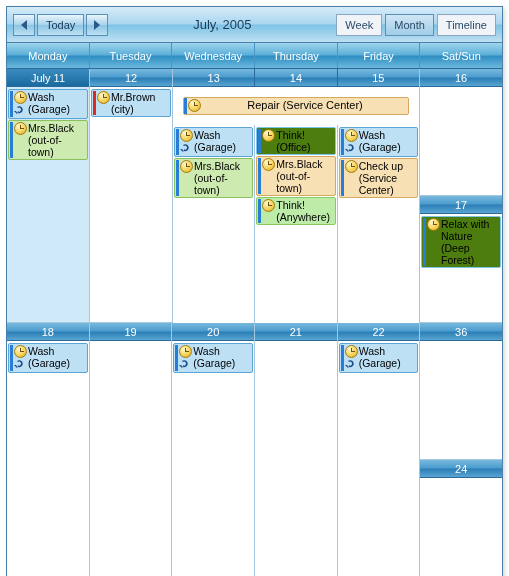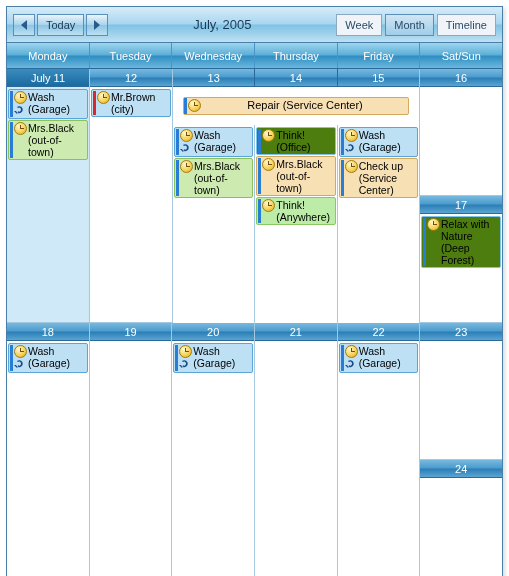--- a/index.html
+++ b/index.html
@@ -334,21 +334,21 @@
                     <path d="M3 3 A3.5 3.5 0 1 1 2 7 L0 7 L3 10 L5 7 L3.5 7 A2 2 0 1 0 4 4 Z" fill="#1a4a8a"></path>
                   </svg></span>
             </div>
             <span class="appt-text">Wash (Garage)</span>
           </div>
         </div>
       </div>
 
       <div class="daycol satsun">
         <div class="halfcell">
-          <div class="datehdr">23</div>
+          <div class="datehdr">36</div>
           <div class="cellbody"></div>
         </div>
         <div class="halfcell">
           <div class="datehdr">24</div>
           <div class="cellbody"></div>
         </div>
       </div>
     </div>
 
   </div>

